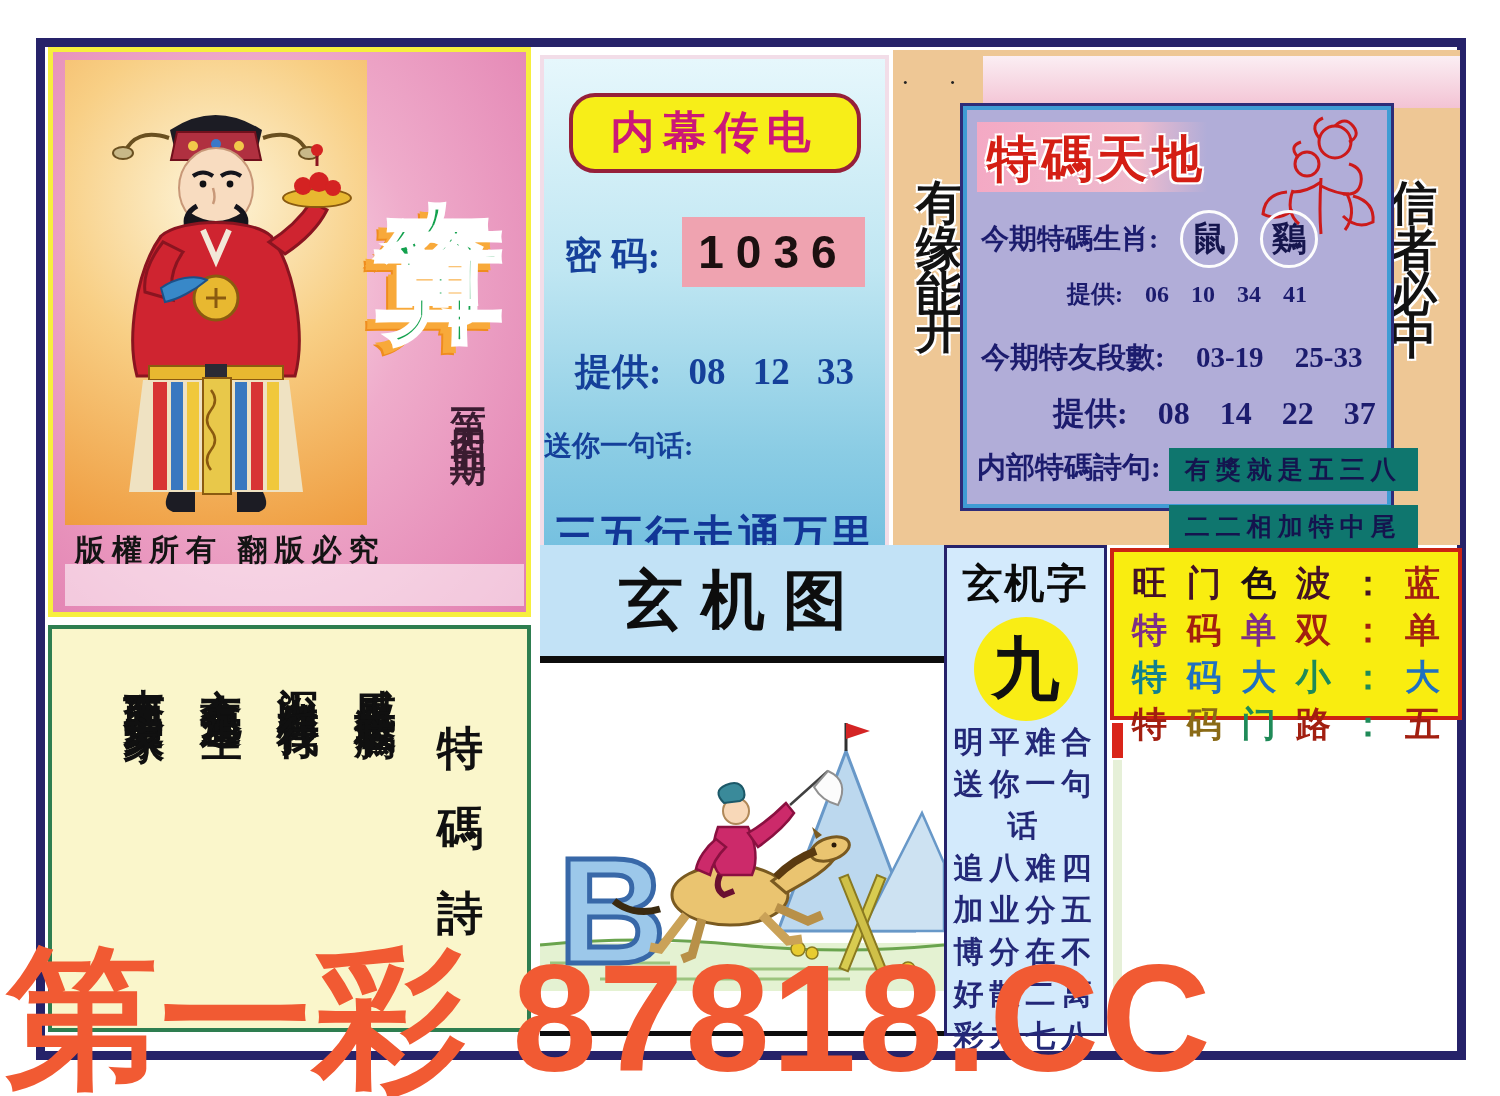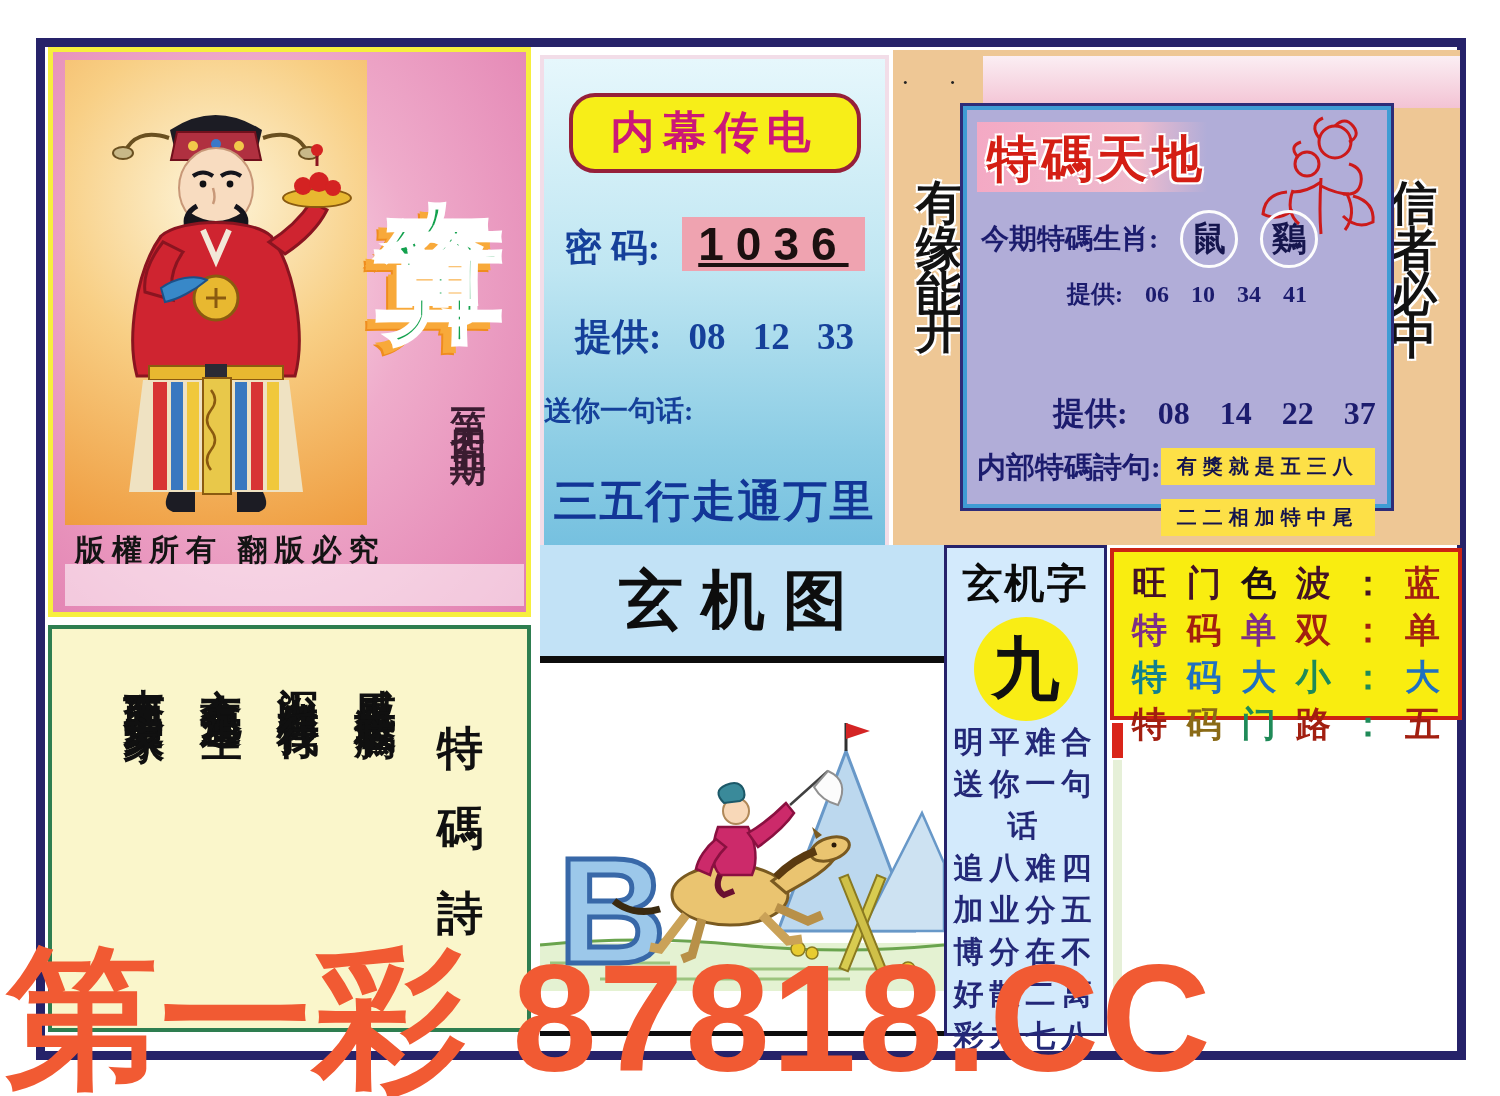--- a/index.html
+++ b/index.html
@@ -25,22 +25,22 @@
 
   
   #insider{position:absolute;left:540px;top:55px;width:349px;height:614px;box-sizing:border-box;
     border:4px solid #f2dde8;text-align:center;
     background:linear-gradient(180deg,#e6f7fc 0%,#bfe6f2 35%,#8acce4 65%,#5cb2da 100%);}
   #insider-title{margin:34px auto 0;width:284px;height:72px;line-height:72px;background:#f7ee18;
     border:4px solid #96203a;border-radius:26px;font-size:44px;font-weight:bold;color:#cc1777;letter-spacing:8px;}
   .ins-row{color:#15409a;font-weight:bold;}
   #password-row{margin-top:44px;font-size:37px;}
   #password-value{display:inline-block;background:#efa3b0;color:#1c1010;font-size:46px;
-    padding:0 16px;margin-left:13px;letter-spacing:12px;font-family:"Liberation Sans","DejaVu Sans",sans-serif;text-decoration:underline;}
-  #provide-row{margin-top:39px;font-size:37px;word-spacing:18px;}
+    padding:8px 16px;margin-left:13px;letter-spacing:12px;font-family:"Liberation Sans","DejaVu Sans",sans-serif;}
+  #provide-row{margin-top:60px;font-size:37px;word-spacing:18px;}
   #message-label{margin-top:30px;font-size:28px;text-align:left;}
   #message-text{margin-top:42px;font-size:44px;color:#123697;font-weight:bold;letter-spacing:2px;}
 
   
   #special{position:absolute;left:893px;top:50px;width:567px;height:495px;background:#eec795;}
   #special-topband{position:absolute;left:90px;top:6px;width:477px;height:52px;
     background:linear-gradient(180deg,#fbeef3 0%,#f3c3d4 100%);}
   #special-dots{position:absolute;left:8px;top:18px;font-size:26px;color:#222;letter-spacing:16px;}
   .side-vert{position:absolute;top:92px;font-size:47px;font-weight:bold;color:#121212;letter-spacing:44px;
     text-shadow:2px 2px 0 #fff,-2px -2px 0 #fff,2px -2px 0 #fff,-2px 2px 0 #fff;}
@@ -54,22 +54,22 @@
     text-shadow:2px 2px 0 #fff,-2px -2px 0 #fff,2px -2px 0 #fff,-2px 2px 0 #fff;text-align:center;}
   #flower-art{position:absolute;right:4px;top:2px;}
   .tz-row{position:absolute;color:#1c1c6e;font-weight:bold;white-space:nowrap;}
   #zodiac-row{left:14px;top:100px;font-size:28px;display:flex;align-items:center;}
   .zodiac-circle{display:inline-flex;align-items:center;justify-content:center;width:52px;height:52px;
     border:3px solid #fdfdfd;border-radius:50%;color:#15154e;font-size:34px;margin-left:22px;}
   #provide1-row{left:100px;top:168px;font-size:24px;word-spacing:16px;}
   #segment-row{left:14px;top:228px;font-size:29px;word-spacing:24px;}
   #provide2-row{left:86px;top:282px;font-size:32px;word-spacing:22px;}
   #innerpoem-row{left:10px;top:338px;font-size:29px;display:flex;align-items:flex-start;}
-  #inner-poem-boxes .ip-box{background:#fde047;color:#14144e;font-size:20px;font-weight:bold;
-    letter-spacing:6px;padding:5px 16px;margin:0 0 14px 0;white-space:nowrap;}
+  #inner-poem-boxes .ip-box{background:#0f766e;color:#14144e;font-size:25px;font-weight:bold;
+    letter-spacing:6px;padding:5px 16px;margin:0 0 14px 8px;white-space:nowrap;}
 
   
   #poem-panel{position:absolute;left:48px;top:625px;width:483px;height:407px;box-sizing:border-box;
     background:#faf6cb;border:4px solid #2e7e50;box-shadow:0 0 0 3px #ffffff;overflow:hidden;}
   #poem-columns{position:absolute;right:10px;top:0;height:100%;writing-mode:vertical-rl;text-orientation:upright;}
   .poem-title-col{font-size:46px;font-weight:bold;color:#101010;letter-spacing:82px;padding-top:58px;margin:0 26px;}
   .poem-col{font-size:42px;font-weight:bold;color:#101010;letter-spacing:5px;padding-top:26px;margin:0 21px;}
 
   
   #mystery-img{position:absolute;left:540px;top:545px;width:404px;height:491px;background:#ffffff;}
@@ -214,20 +214,24 @@
       <div id="zodiac-row" class="tz-row">
         <span>今期特碼生肖:</span>
         <span id="zodiac-circles" style="display:inline-flex;">
             <span class="zodiac-circle">鼠</span>
             <span class="zodiac-circle">鷄</span>
           </span>
       </div>
       <div id="provide1-row" class="tz-row">
         <span>提供:</span>
         <span>06 10 34 41</span>
+      </div>
+      <div id="segment-row" class="tz-row">
+        <span>今期特友段數:</span>
+        <span>03-19 25-33</span>
       </div>
       <div id="provide2-row" class="tz-row">
         <span>提供:</span>
         <span>08 14 22 37</span>
       </div>
       <div id="innerpoem-row" class="tz-row">
         <span>内部特碼詩句:</span>
         <span id="inner-poem-boxes">
             <div class="ip-box">有獎就是五三八</div>
             <div class="ip-box">二二相加特中尾</div>

